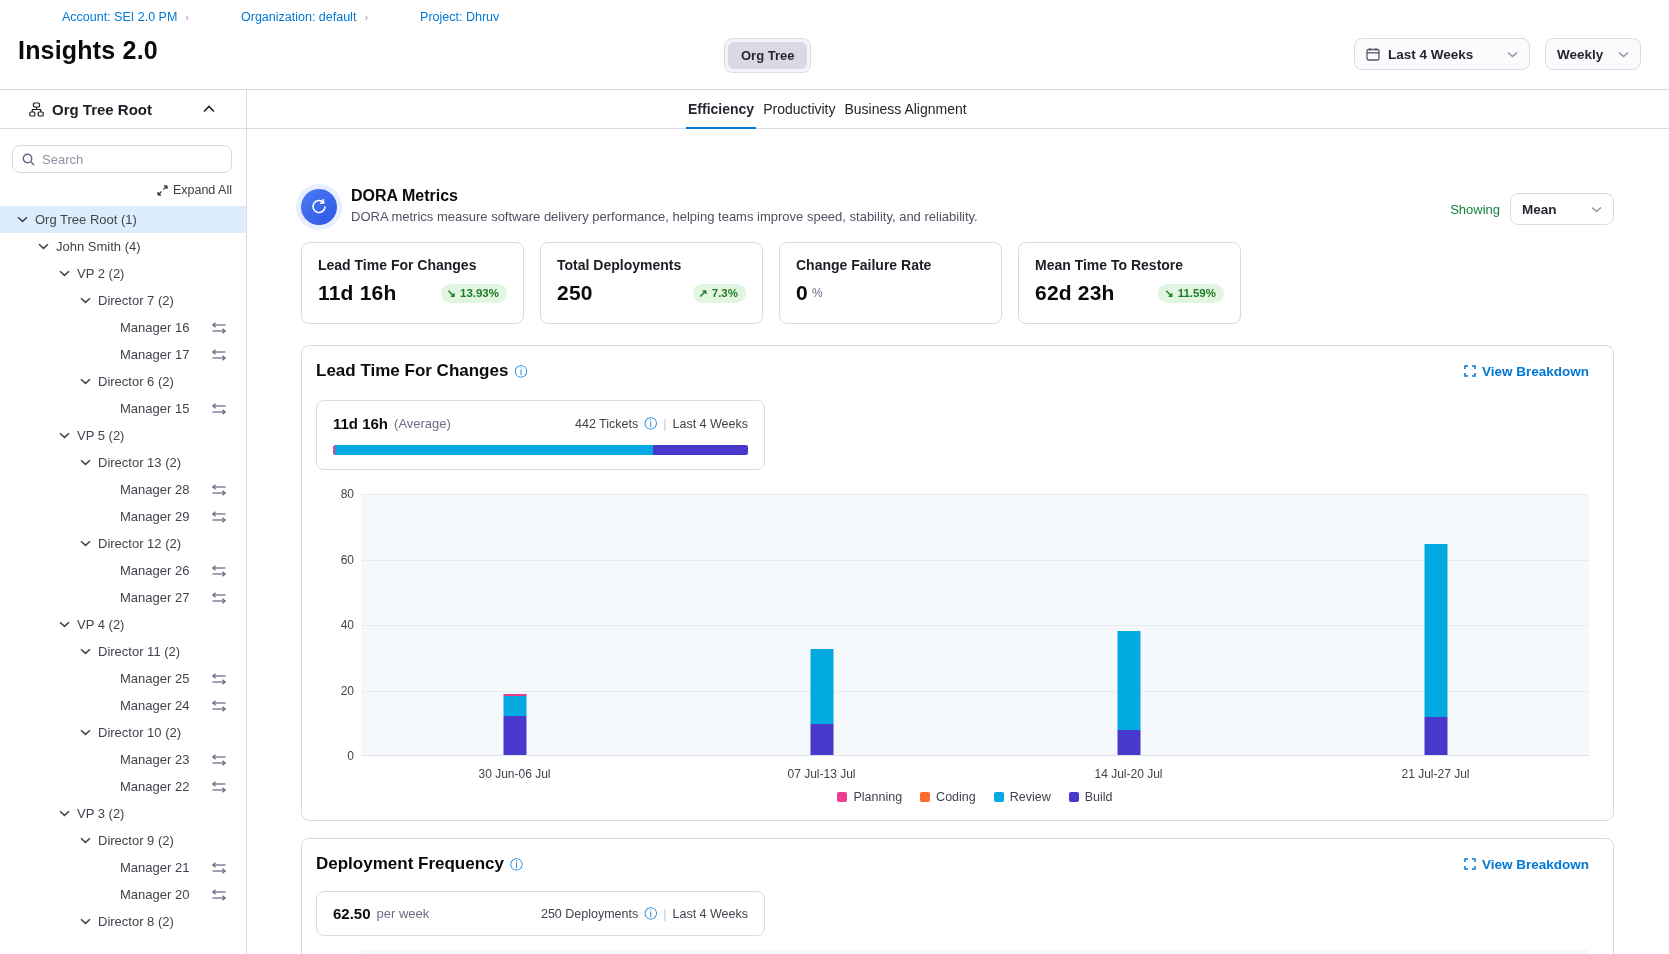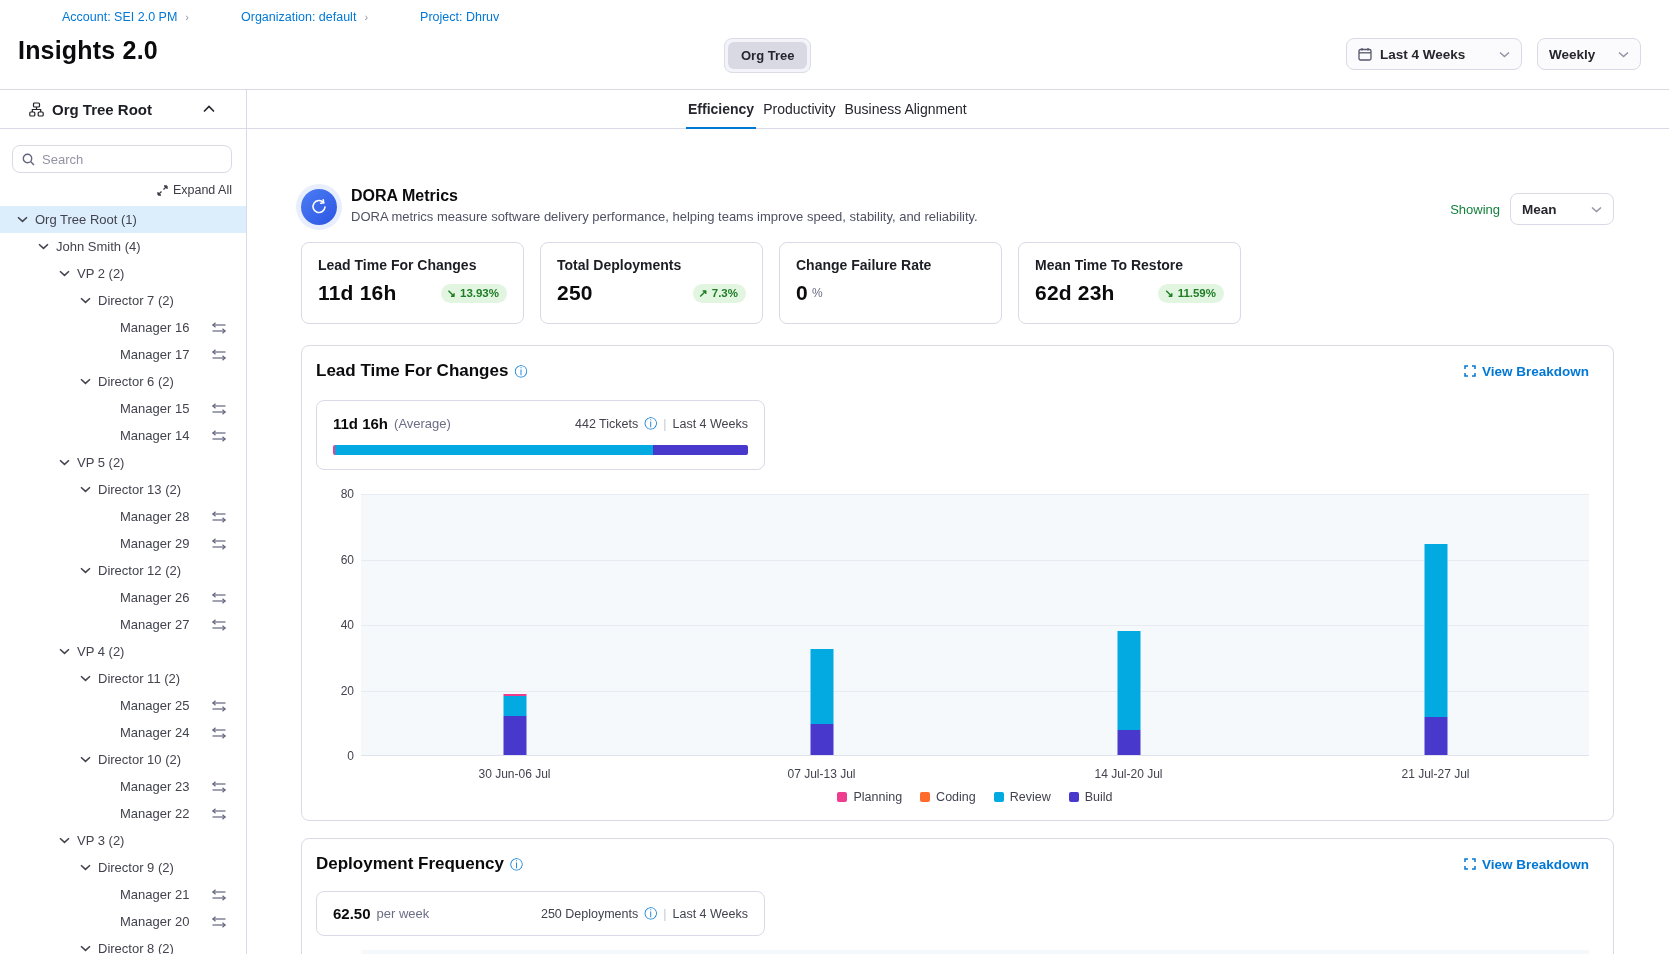--- a/index.html
+++ b/index.html
@@ -13,21 +13,21 @@
   .crumb-sep { color:#9293a4; font-size:11px; }
   .page-title { position:absolute; left:18px; top:36px; font-size:25px; font-weight:800; color:#0b0b0d; letter-spacing:.2px; }
 
   .org-toggle-wrap { position:absolute; left:724px; top:38px; background:#f3f3f9; border:1px solid #dcdce6; border-radius:8px; padding:3px; }
   .org-toggle-btn { background:#d9d9e4; border:none; border-radius:6px; padding:6px 13px; font-size:13px; font-weight:600; color:#26262e; font-family:inherit; cursor:pointer; }
 
   .header-controls { position:absolute; right:28px; top:38px; display:flex; gap:15px; }
   .select { height:32px; display:flex; align-items:center; gap:8px; background:#fbfbfd; border:1px solid #d9dae5; border-radius:8px; padding:0 11px; font-size:13.5px; font-weight:600; color:#26262e; cursor:pointer; }
   .select .chev { color:#9293a4; }
   .select.daterange { width:176px; }
-  .select.granularity { width:104px; }
+  .select.granularity { width:96px; }
   .select .grow { flex:1; }
 
   
   .layout { display:flex; height:864px; }
 
   
   .sidebar { width:247px; border-right:1px solid #d9dae5; display:flex; flex-direction:column; background:#fff; }
   .sidebar-header { height:39px; border-bottom:1px solid #d9dae5; display:flex; align-items:center; padding:0 29px; gap:8px; flex:none; }
   .sidebar-header .sb-title { font-size:15px; font-weight:700; color:#1d1e25; flex:1; }
   .icon-btn { background:none; border:none; cursor:pointer; display:flex; align-items:center; padding:2px; }
@@ -249,31 +249,20 @@
             <span>Manager 15</span>
             <span class="filter-ic">
               <svg width="14" height="12" viewBox="0 0 14 12" fill="none" stroke="currentColor" stroke-width="1.2">
                 <line x1="0.5" y1="3" x2="13.5" y2="3"></line>
                 <polyline points="3.5,0.8 1,3 3.5,5.2"></polyline>
                 <line x1="0.5" y1="9" x2="13.5" y2="9"></line>
                 <polyline points="10.5,6.8 13,9 10.5,11.2"></polyline>
               </svg>
             </span>
           </div>
-          <div class="tree-row" style="padding-left: 120px;">
-            <span>Manager 14</span>
-            <span class="filter-ic">
-              <svg width="14" height="12" viewBox="0 0 14 12" fill="none" stroke="currentColor" stroke-width="1.2">
-                <line x1="0.5" y1="3" x2="13.5" y2="3"></line>
-                <polyline points="3.5,0.8 1,3 3.5,5.2"></polyline>
-                <line x1="0.5" y1="9" x2="13.5" y2="9"></line>
-                <polyline points="10.5,6.8 13,9 10.5,11.2"></polyline>
-              </svg>
-            </span>
-          </div>
           <div class="tree-row" style="padding-left: 59px;">
             <span class="tchev">
               <svg width="11" height="7" viewBox="0 0 11 7" fill="none" stroke="currentColor" stroke-width="1.5">
                 <polyline points="1,1.2 5.5,5.4 10,1.2"></polyline>
               </svg>
             </span>
             <span>VP 5 (2)</span>
           </div>
           <div class="tree-row" style="padding-left: 80px;">
             <span class="tchev">

